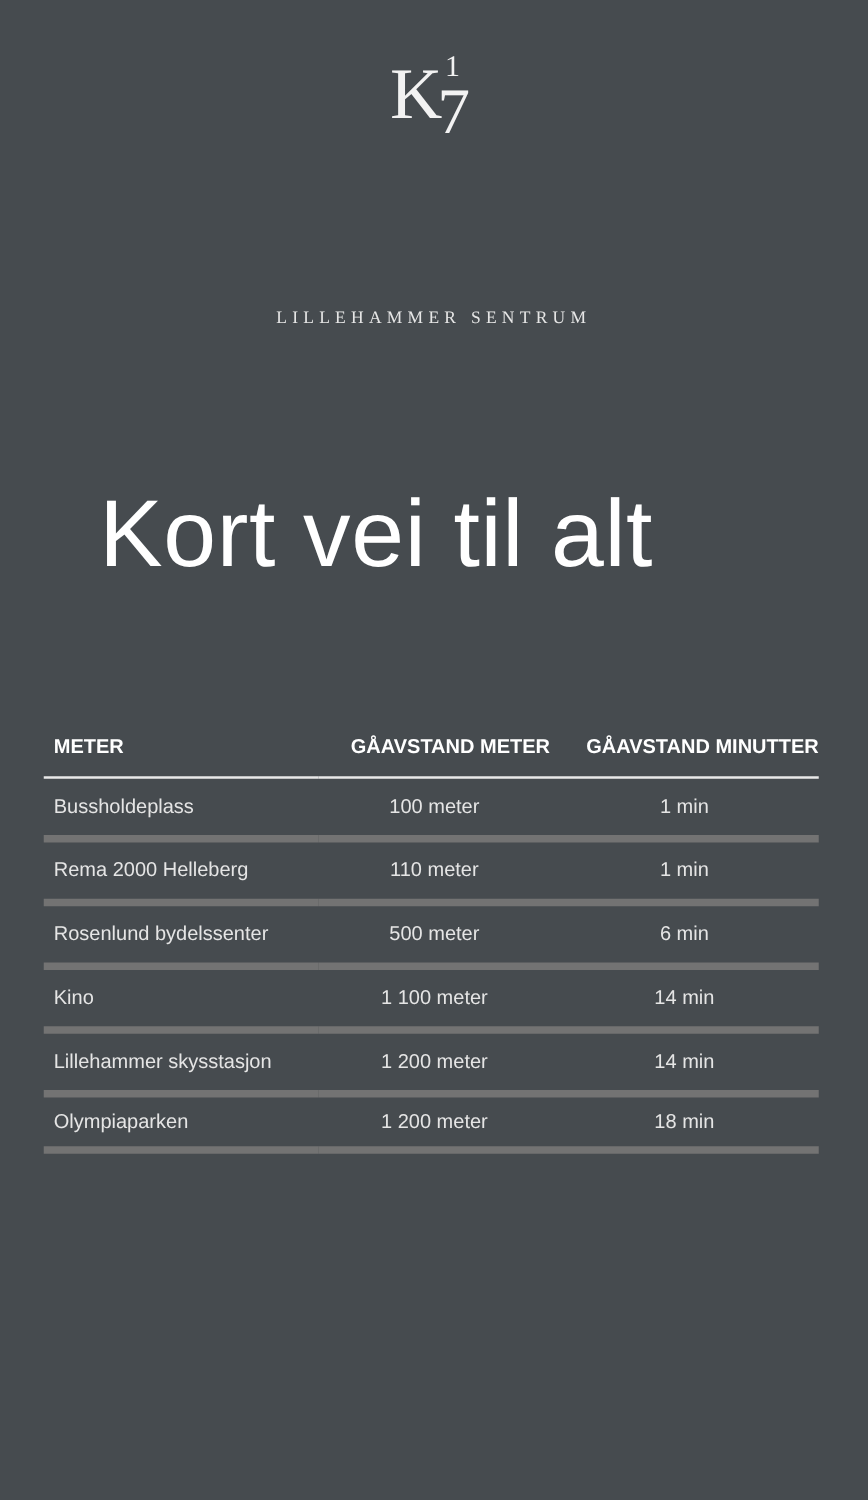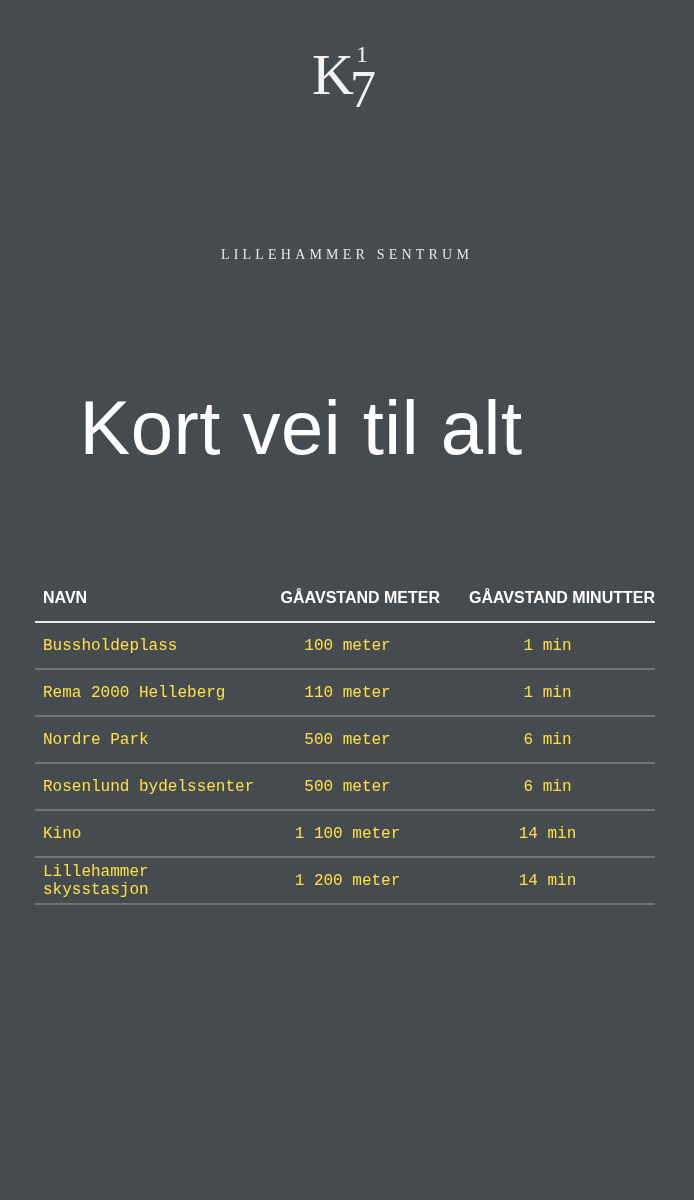--- a/index.html
+++ b/index.html
@@ -31,23 +31,22 @@
     table {
       position:absolute; left:35px; top:575px; width:620px;
       border-collapse:collapse;
     }
     th {
       font-size:16px; font-weight:bold; text-align:left; height:46px;
       padding:0; border-bottom:2px solid #e9e9e9;
     }
     th.c2, th.c3 { text-align:right; }
     td {
-      font-size:16px; padding:0; height:45px; border-bottom:2px solid #737373;
-      color:#fde047;
-      font-family:Liberation Mono, monospace;
+      font-size:16px; padding:0; height:45px; border-bottom:6px solid #737373;
+      color:#e5e5e5;
     }
     td.c1 { padding-left:8px; width:212px; }
     th.c1 { padding-left:8px; }
     td.c2, td.c3 { text-align:center; }
     td.c2 { width:185px; }
     tr.short td { height:39px; }
   </style>
 </head>
 <body>
 
@@ -57,50 +56,50 @@
   <span class="seven">7</span>
 </div>
 
 <div class="subtitle">LILLEHAMMER SENTRUM</div>
 
 <h1 class="headline" style="margin:0;">Kort vei til alt</h1>
 
 <table>
   <thead>
     <tr>
-      <th class="c1">NAVN</th>
+      <th class="c1">METER</th>
       <th class="c2">GÅAVSTAND METER</th>
       <th class="c3">GÅAVSTAND MINUTTER</th>
     </tr>
   </thead>
   <tbody>
     <tr>
       <td class="c1">Bussholdeplass</td>
       <td class="c2">100 meter</td>
       <td class="c3">1 min</td>
     </tr>
     <tr>
       <td class="c1">Rema 2000 Helleberg</td>
       <td class="c2">110 meter</td>
       <td class="c3">1 min</td>
     </tr>
     <tr>
-      <td class="c1">Nordre Park</td>
-      <td class="c2">500 meter</td>
-      <td class="c3">6 min</td>
-    </tr>
-    <tr>
       <td class="c1">Rosenlund bydelssenter</td>
       <td class="c2">500 meter</td>
       <td class="c3">6 min</td>
     </tr>
     <tr>
       <td class="c1">Kino</td>
       <td class="c2">1 100 meter</td>
       <td class="c3">14 min</td>
     </tr>
     <tr>
       <td class="c1">Lillehammer skysstasjon</td>
       <td class="c2">1 200 meter</td>
       <td class="c3">14 min</td>
     </tr>
+    <tr class="short">
+      <td class="c1">Olympiaparken</td>
+      <td class="c2">1 200 meter</td>
+      <td class="c3">18 min</td>
+    </tr>
   </tbody>
 </table>
 
 </body></html>

